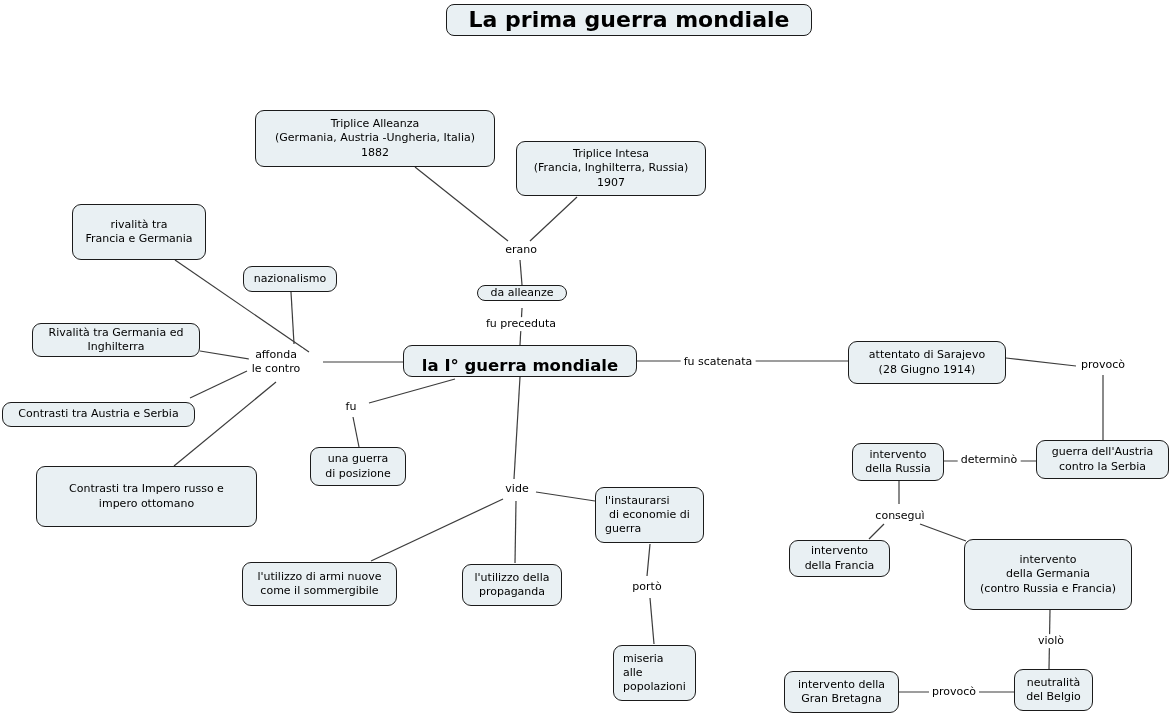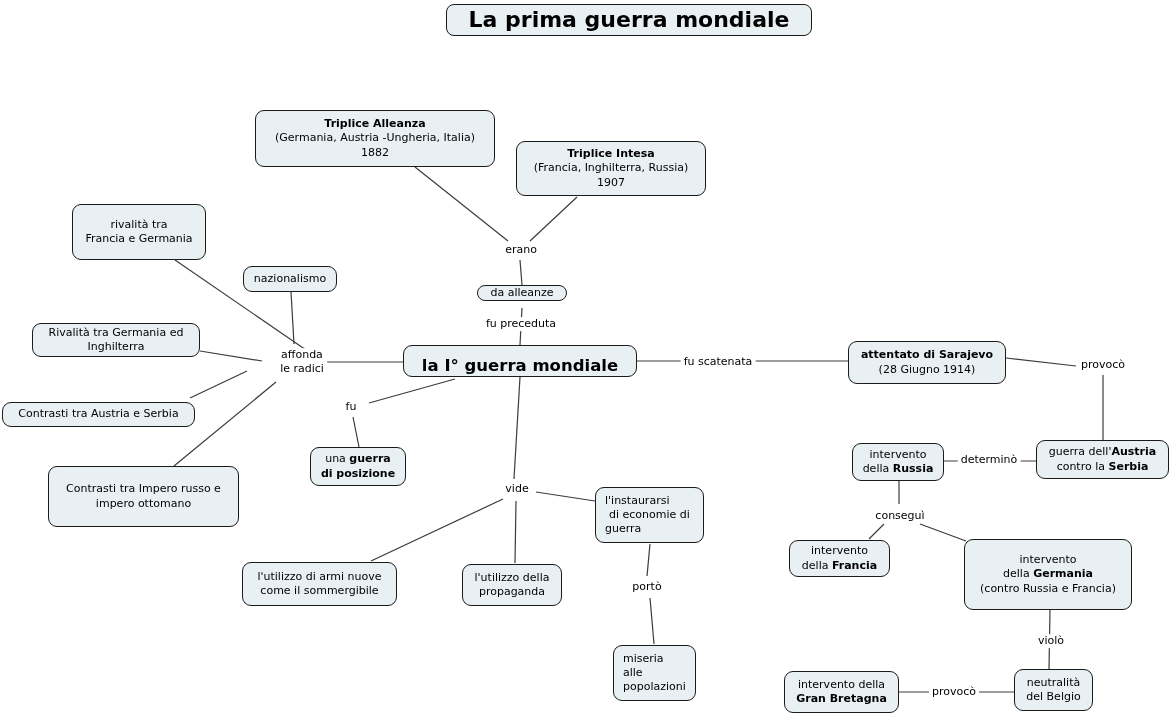--- a/index.html
+++ b/index.html
@@ -18,21 +18,21 @@
     background: var(--node-fill, #e9f0f3);
     border: 1.4px solid var(--node-border, #1b1b1b);
     border-radius: 9px;
     display: flex; flex-direction: column; justify-content: center; align-items: center;
     font-size: 11px; line-height: 1.28; text-align: center; white-space: nowrap;
   }
   .node.left { align-items: flex-start; text-align: left; padding-left: 9px; }
   .node .ind { margin-left: 4px; }
   .node.title-node { font-size: 22px; font-weight: bold; border-radius: 8px; border-width: 1.6px; }
   .node.central-node { font-size: 16.5px; font-weight: bold; justify-content: flex-end; }
-  .b { font-weight: bold; text-align: center; }
+  .b { font-weight: normal; text-align: center; }
   .elabel {
     position: absolute; z-index: 1;
     transform: translate(-50%, -50%);
     background: var(--background, #ffffff);
     padding: 0 3px; font-size: 11px; line-height: 1.25;
     text-align: center; white-space: nowrap;
   }
 </style>
 </head>
 <body>
@@ -91,21 +91,21 @@
   <div class="node" style="left:243px;top:266px;width:94px;height:26px">
     <div class="ln">nazionalismo</div>
   </div>
   <div class="node" style="left:32px;top:323px;width:168px;height:34px">
     <div class="ln">Rivalità tra Germania ed</div>
     <div class="ln">Inghilterra</div>
   </div>
   <div class="node" style="left:2px;top:402px;width:193px;height:25px">
     <div class="ln">Contrasti tra Austria e Serbia</div>
   </div>
-  <div class="node" style="left:48px;top:466px;width:191px;height:61px">
+  <div class="node" style="left:36px;top:466px;width:221px;height:61px">
     <div class="ln">Contrasti tra Impero russo e</div>
     <div class="ln">impero ottomano</div>
   </div>
 
   <div class="node central-node" style="left:403px;top:345px;width:234px;height:32px">
     <div class="ln">la I° guerra mondiale</div>
   </div>
   <div class="node" style="left:477px;top:285px;width:90px;height:16px">
     <div class="ln">da alleanze</div>
   </div>
@@ -158,23 +158,23 @@
     <div class="ln">propaganda</div>
   </div>
   <div class="node left" style="left:613px;top:645px;width:83px;height:56px">
     <div class="ln">miseria</div>
     <div class="ln">alle</div>
     <div class="ln">popolazioni</div>
   </div>
 
   <div class="elabel" style="left:521px;top:250px">erano</div>
   <div class="elabel" style="left:521px;top:324px">fu preceduta</div>
-  <div class="elabel" style="left:302px;top:362px">
+  <div class="elabel" style="left:276px;top:362px">
     <div>affonda</div>
-    <div>le radici</div>
+    <div>le contro</div>
   </div>
   <div class="elabel" style="left:718px;top:362px">fu scatenata</div>
   <div class="elabel" style="left:1103px;top:365px">provocò</div>
   <div class="elabel" style="left:989px;top:460px">determinò</div>
   <div class="elabel" style="left:900px;top:516px">conseguì</div>
   <div class="elabel" style="left:1051px;top:641px">violò</div>
   <div class="elabel" style="left:954px;top:692px">provocò</div>
   <div class="elabel" style="left:351px;top:407px">fu</div>
   <div class="elabel" style="left:517px;top:489px">vide</div>
   <div class="elabel" style="left:647px;top:587px">portò</div>

